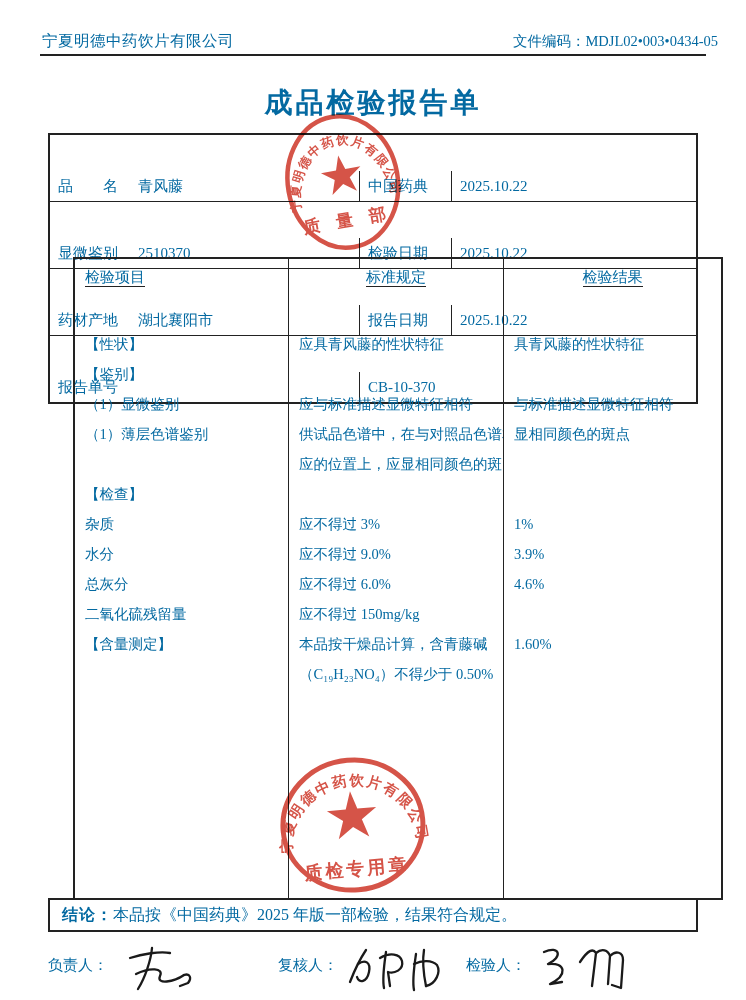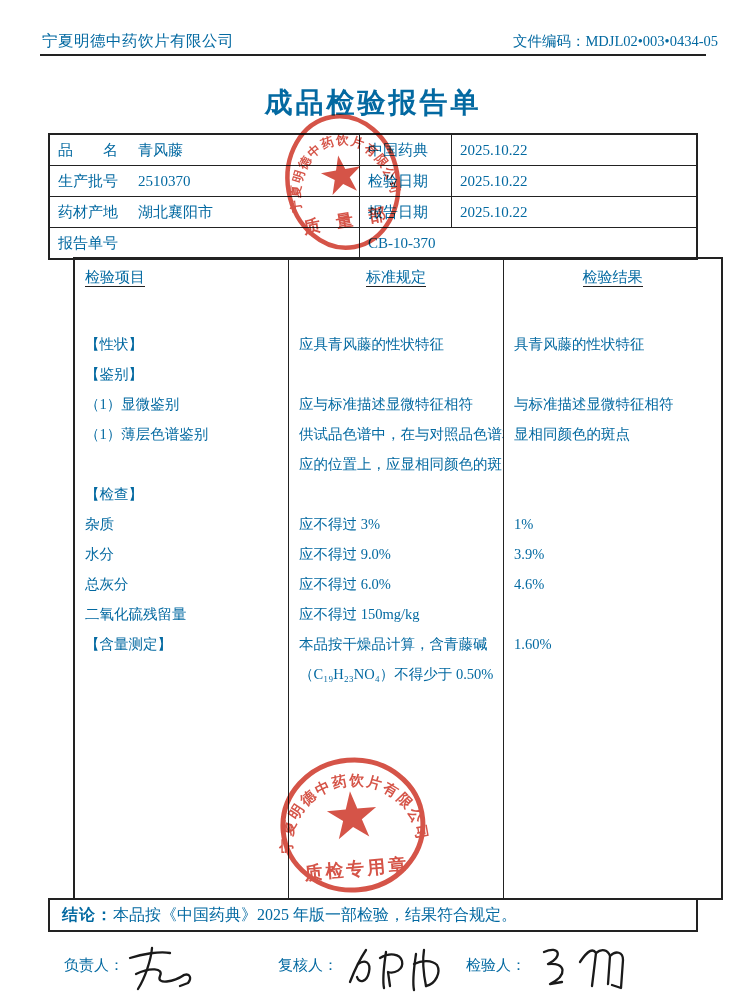--- a/index.html
+++ b/index.html
@@ -11,21 +11,21 @@
   
   .company{position:absolute;left:42px;top:31px;font-size:15.5px;letter-spacing:.5px;}
   .doccode{position:absolute;right:28px;top:32px;font-size:14.5px;}
   .header-rule{position:absolute;left:40px;right:40px;top:54px;border-top:2px solid #222;}
   .title{position:absolute;left:0;top:84px;width:100%;text-align:center;
          font-size:28px;font-weight:bold;letter-spacing:3px;}
   
   .info-table{position:absolute;left:48px;top:133px;width:650px;box-sizing:border-box;
               border:2px solid #222;}
   .info-row{display:grid;grid-template-columns:310px 92px 1fr;height:30px;
-            border-bottom:1px solid #222;}
+            border-bottom:1px solid #222;margin-top:36px;}
   .info-row:last-child{border-bottom:none;grid-template-columns:310px 1fr;}
   .info-cell{display:flex;align-items:center;font-size:15px;padding-left:8px;box-sizing:border-box;overflow:hidden;}
   .bd-r{border-right:1px solid #222;}
   .info-lbl{display:inline-block;width:80px;flex:none;}
   
   .insp-table{position:absolute;left:48px;top:257px;width:650px;height:643px;box-sizing:border-box;
               border:2px solid #222;display:flex;flex-direction:column;margin-left:25px;}
   .insp-head{display:grid;grid-template-columns:214px 215px 1fr;height:44px;flex:none;}
   .insp-hcell{font-size:15px;padding-top:9px;box-sizing:border-box;text-align:center;}
   .insp-hcell.first{text-align:left;padding-left:10px;}
@@ -65,21 +65,21 @@
     <div class="info-row">
       <div class="info-cell bd-r">
         <span class="info-lbl">品　　名</span>
         <span>青风藤</span>
       </div>
       <div class="info-cell bd-r">中国药典</div>
       <div class="info-cell">2025.10.22</div>
     </div>
     <div class="info-row">
       <div class="info-cell bd-r">
-        <span class="info-lbl">生产批号</span>
+        <span class="info-lbl">显微鉴别</span>
         <span>2510370</span>
       </div>
       <div class="info-cell bd-r">检验日期</div>
       <div class="info-cell">2025.10.22</div>
     </div>
     <div class="info-row">
       <div class="info-cell bd-r">
         <span class="info-lbl">药材产地</span>
         <span>湖北襄阳市</span>
       </div>
@@ -169,21 +169,21 @@
         <div class="bd-r"></div>
         <div></div>
       </div>
   </div>
 
   <div class="conclusion">
     <b>结论：</b><span>本品按《中国药典》2025 年版一部检验，结果符合规定。</span>
   </div>
 
   <div class="sig-row">
-    <span class="sig-label" style="left:64px;">负责人：</span>
+    <span class="sig-label" style="left:48px;">负责人：</span>
     <svg class="sig-svg" style="left:118px;" width="110" height="54" viewBox="0 0 110 54" aria-label="李远">
       <path d="M34,6 C33,18 27,36 20,47"></path>
       <path d="M12,16 C24,12 42,9 52,11"></path>
       <path d="M18,32 C32,25 46,26 42,34 C38,43 56,40 66,33"></path>
       <path d="M66,33 C72,31 74,36 70,41 L62,44"></path>
     </svg>
 
     <span class="sig-label" style="left:278px;">复核人：</span>
     <svg class="sig-svg" style="left:342px;" width="120" height="54" viewBox="0 0 120 54" aria-label="任丽娟">
       <path d="M8,40 C13,27 20,14 24,8"></path>

